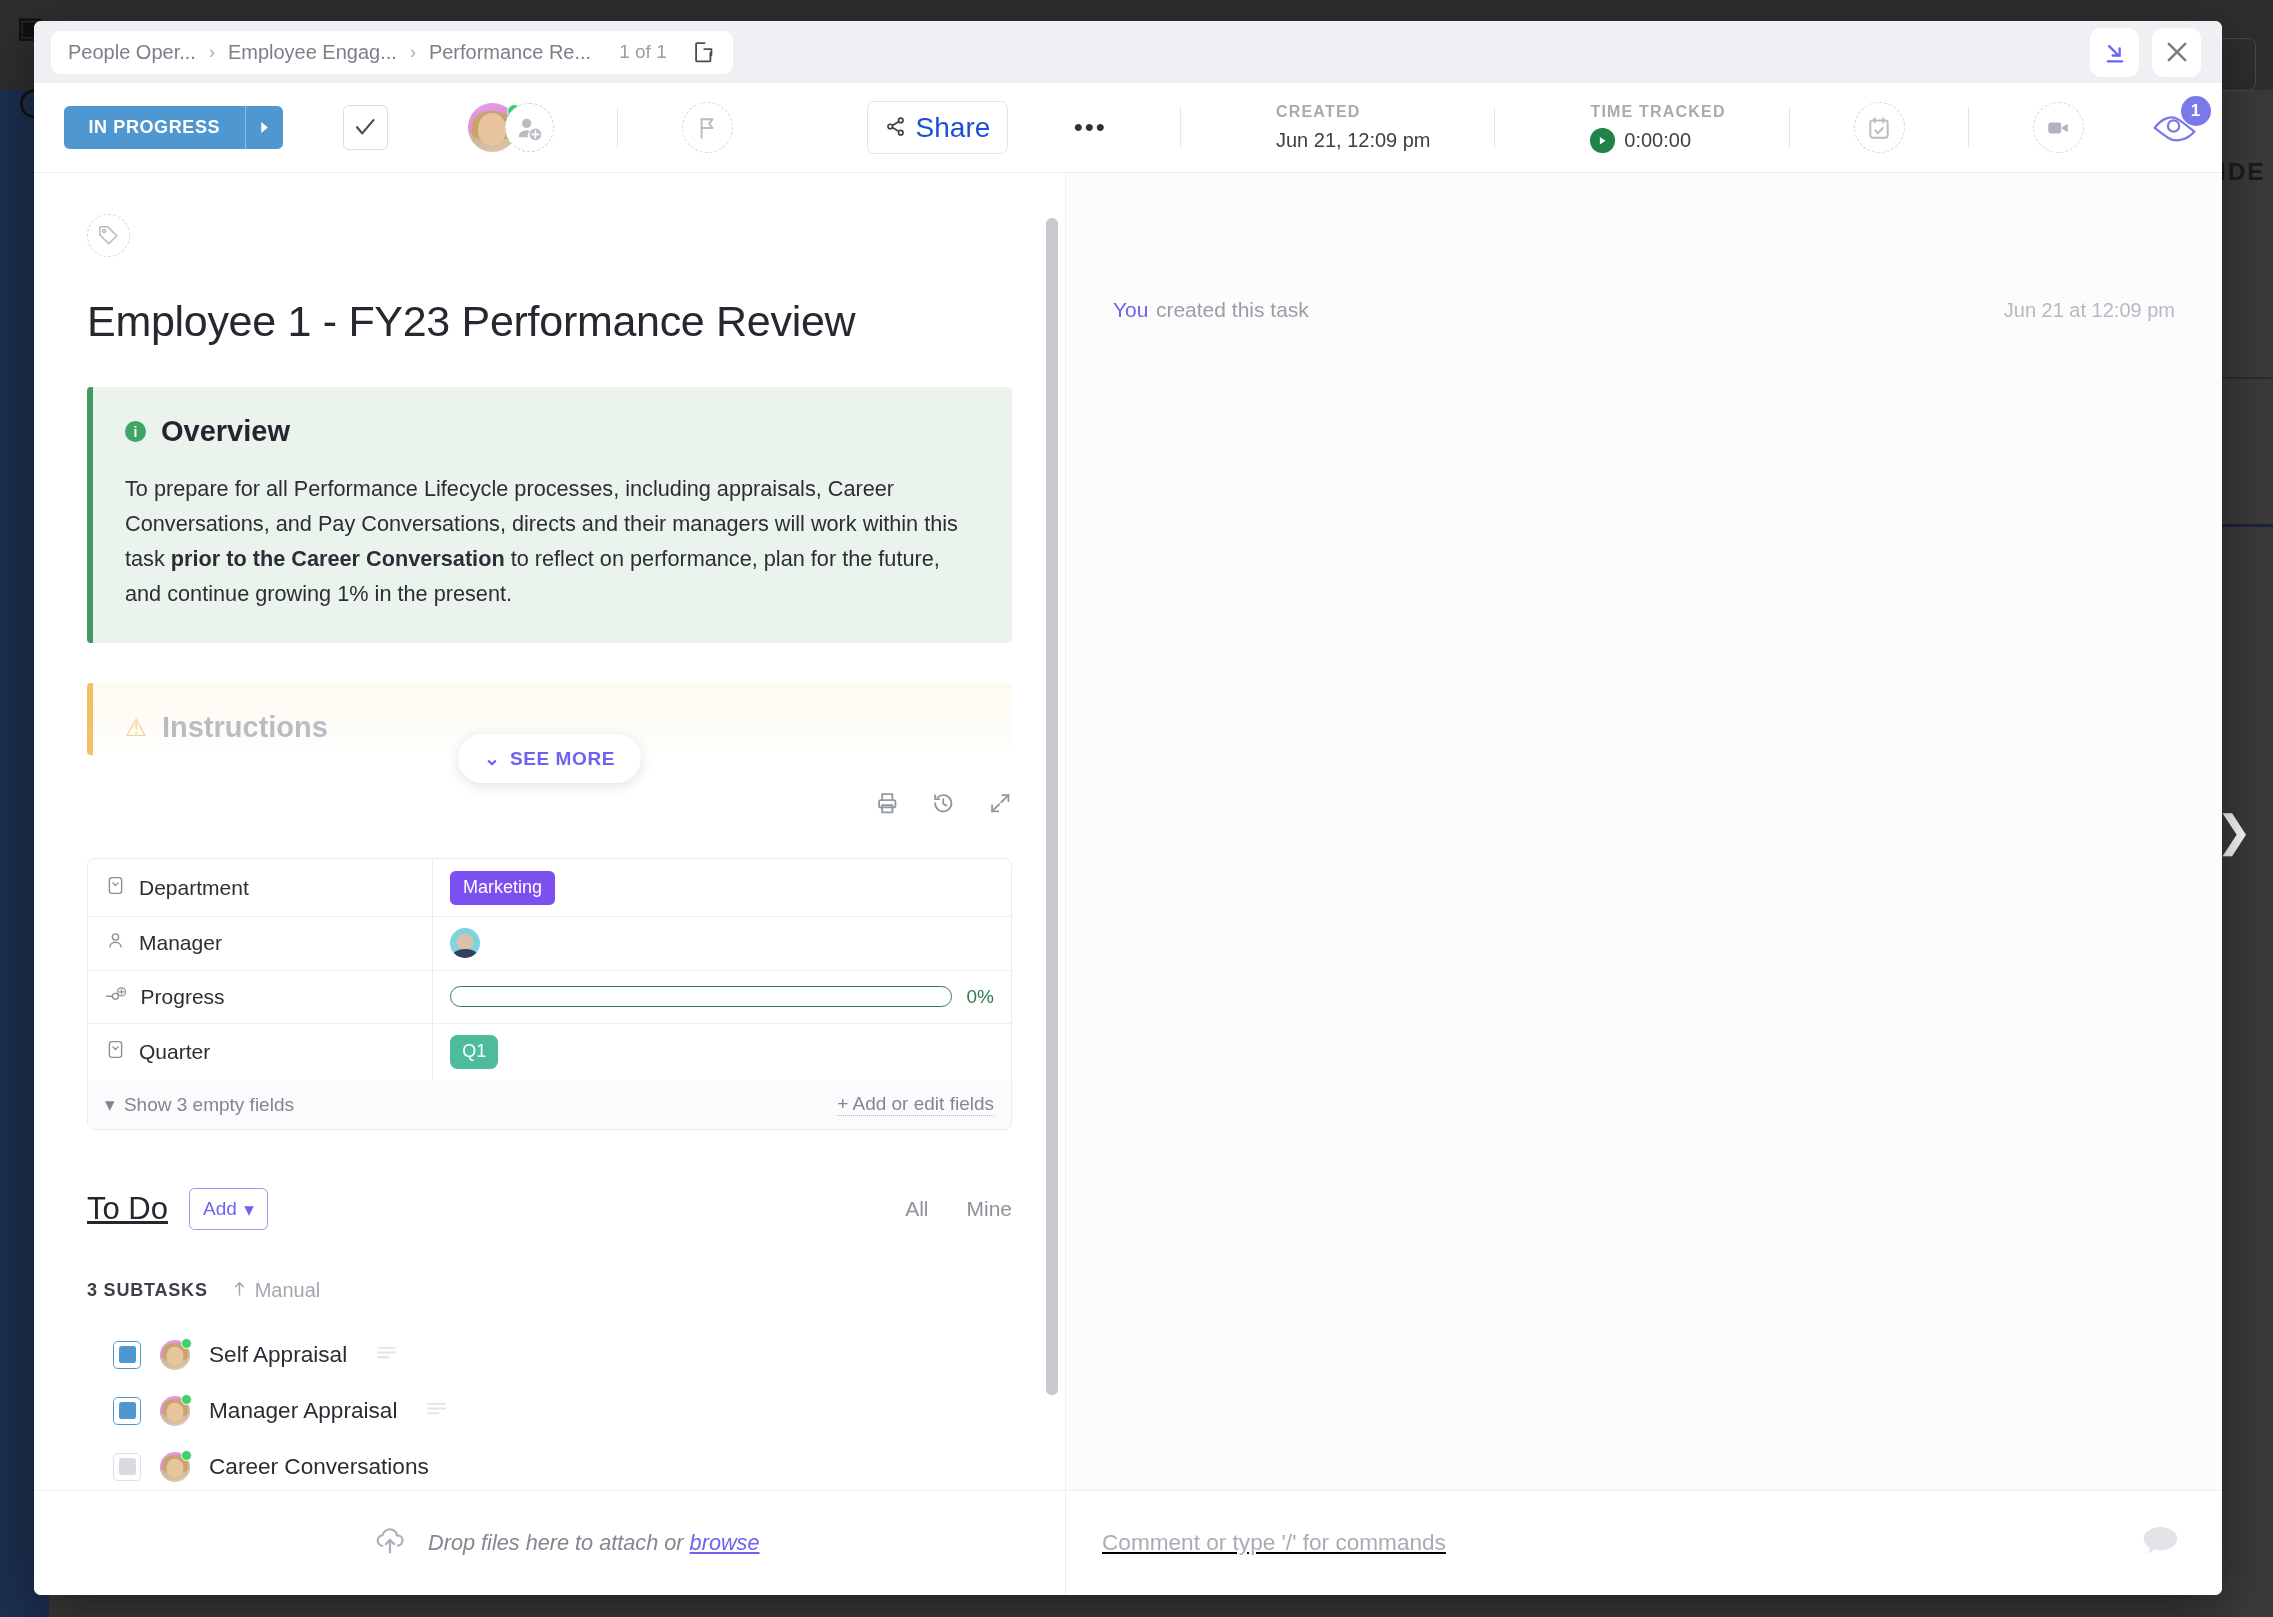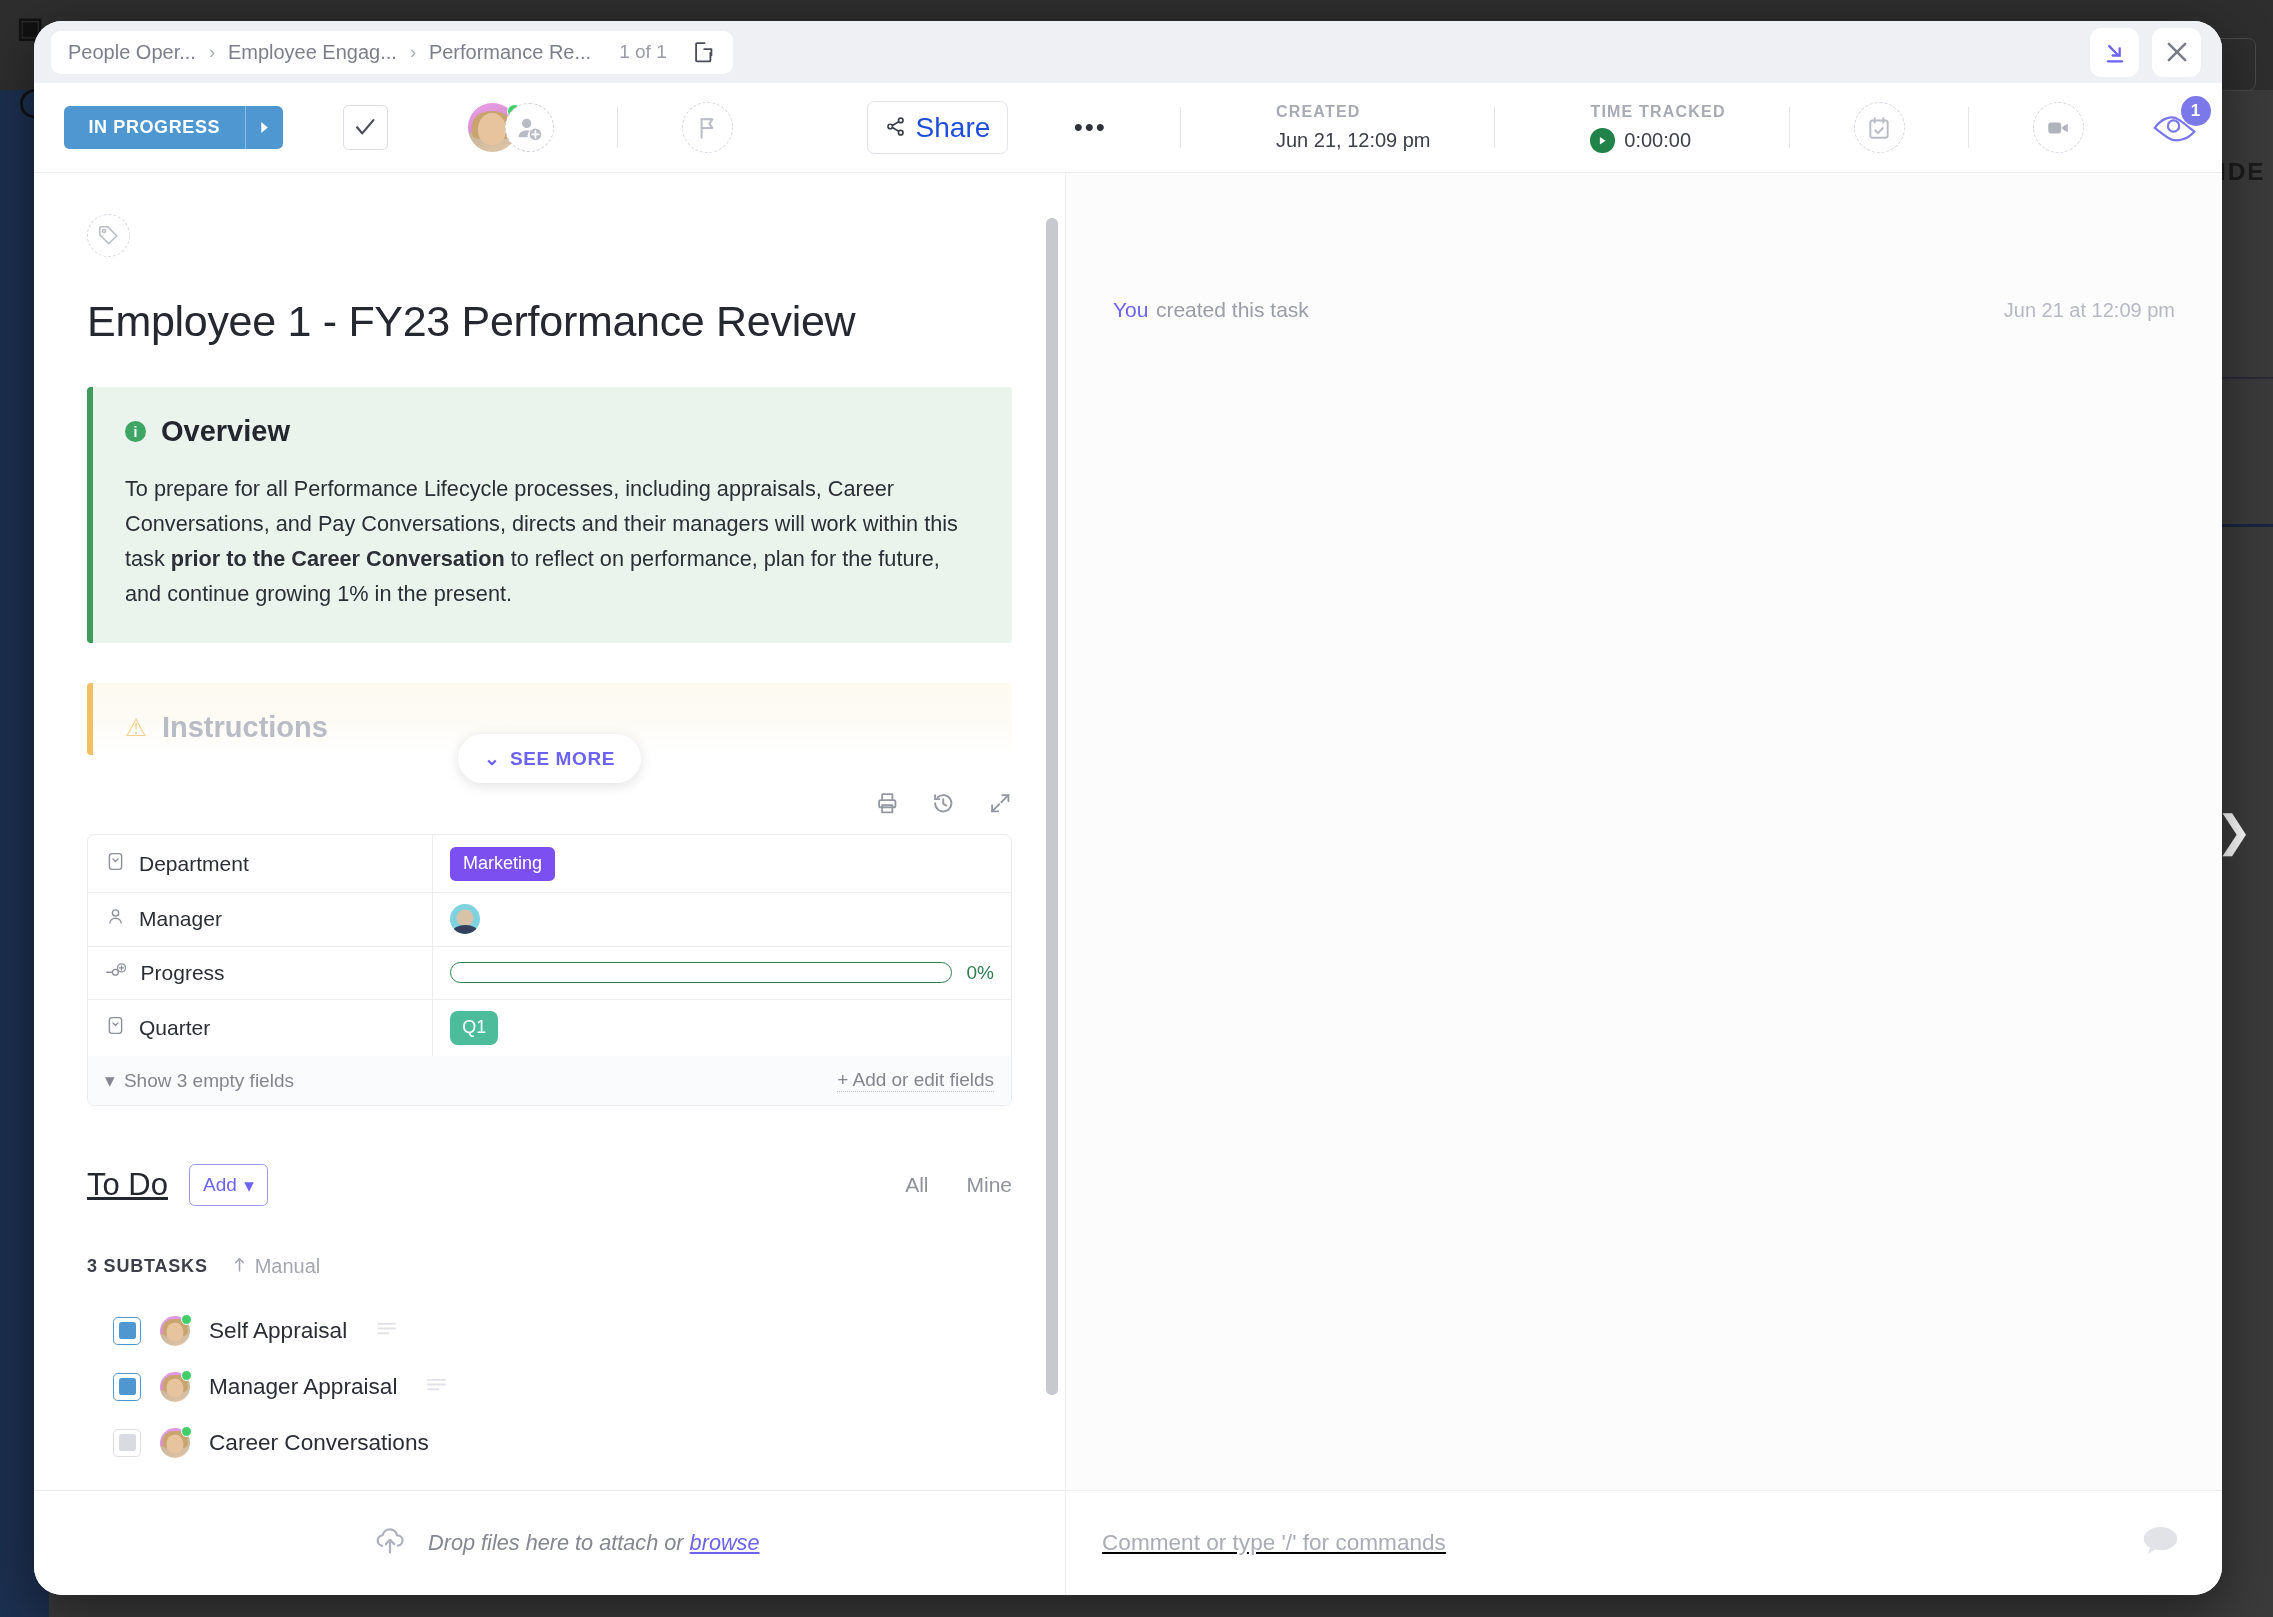--- a/index.html
+++ b/index.html
@@ -42,21 +42,21 @@
   .bd-pill {
     position: absolute; border: 1.9px solid #4a4a4a; border-radius: 7.5px;
   }
 
   
   #modal {
     position: absolute;
     left: 34px; top: 21px;
     width: 2188px; height: 1574px;
     background: #ffffff;
-    border-radius: 28px;
+    border-radius: 7px;
     box-shadow: 0 17px 56px rgba(0,0,0,.45);
     overflow: hidden;
     display: flex; flex-direction: column;
   }
 
   
   .bc-bar {
     height: 62px; background: #eef0f4;
     display: flex; align-items: center;
     padding: 0 21px 0 17px;
@@ -223,21 +223,21 @@
     color: #6c63f2; font-size: 19px; font-weight: bold; letter-spacing: 0.6px;
     display: flex; align-items: center; gap: 9.4px; cursor: pointer;
   }
   .desc-tools {
     display: flex; justify-content: flex-end; gap: 32px;
     margin-top: 7.5px; color: #9498a2;
   }
   .desc-tools span { cursor: pointer; }
 
   .fields {
-    margin-top: 16px; border: 0.9px solid #e9ebef; border-radius: 7.5px; overflow: hidden;
+    margin-top: 40px; border: 0.9px solid #e9ebef; border-radius: 7.5px; overflow: hidden;
   }
   .field-row { display: flex; border-bottom: 0.9px solid #eceef1; min-height: 51px; }
   .field-name {
     width: 345px; display: flex; align-items: center; gap: 13px;
     padding: 13px 17px; border-right: 0.9px solid #eceef1;
     font-size: 21px; color: #2b2e35;
   }
   .field-val { flex: 1; display: flex; align-items: center; padding: 11.3px 17px; }
   .chip {
     border-radius: 5.6px; color: #fff; font-size: 18px;

